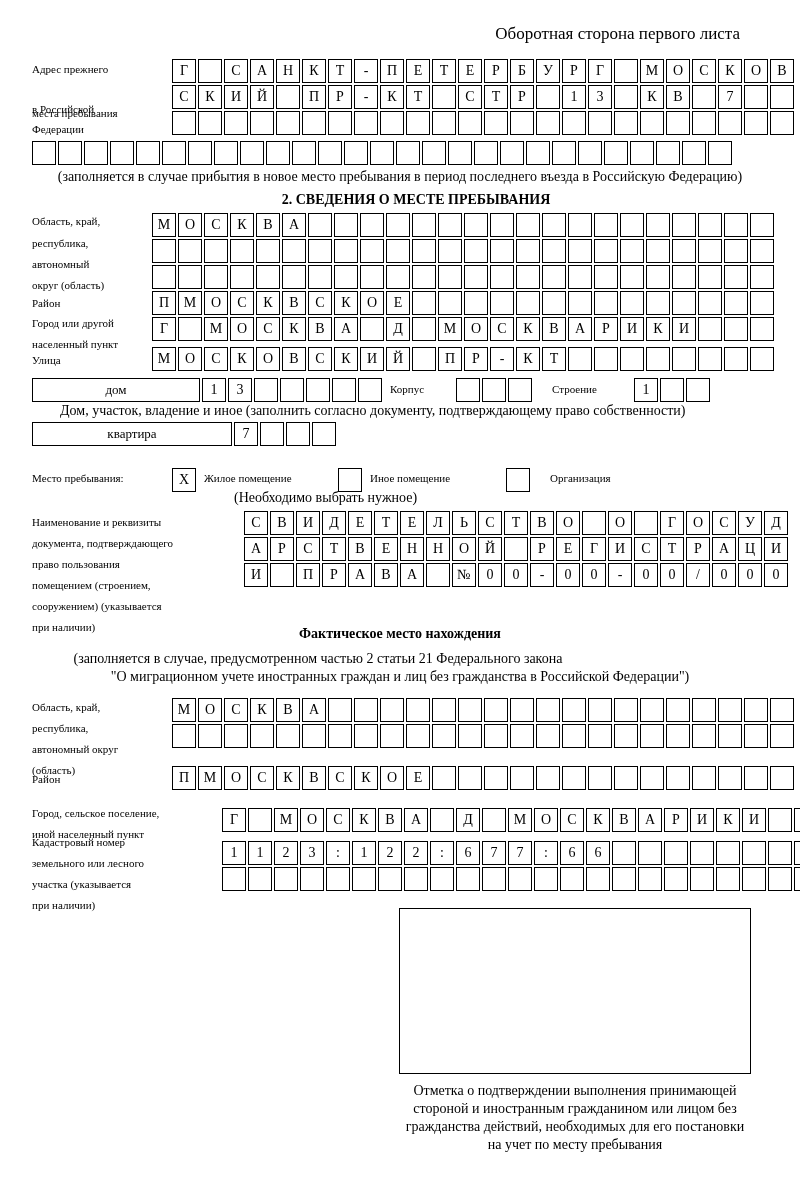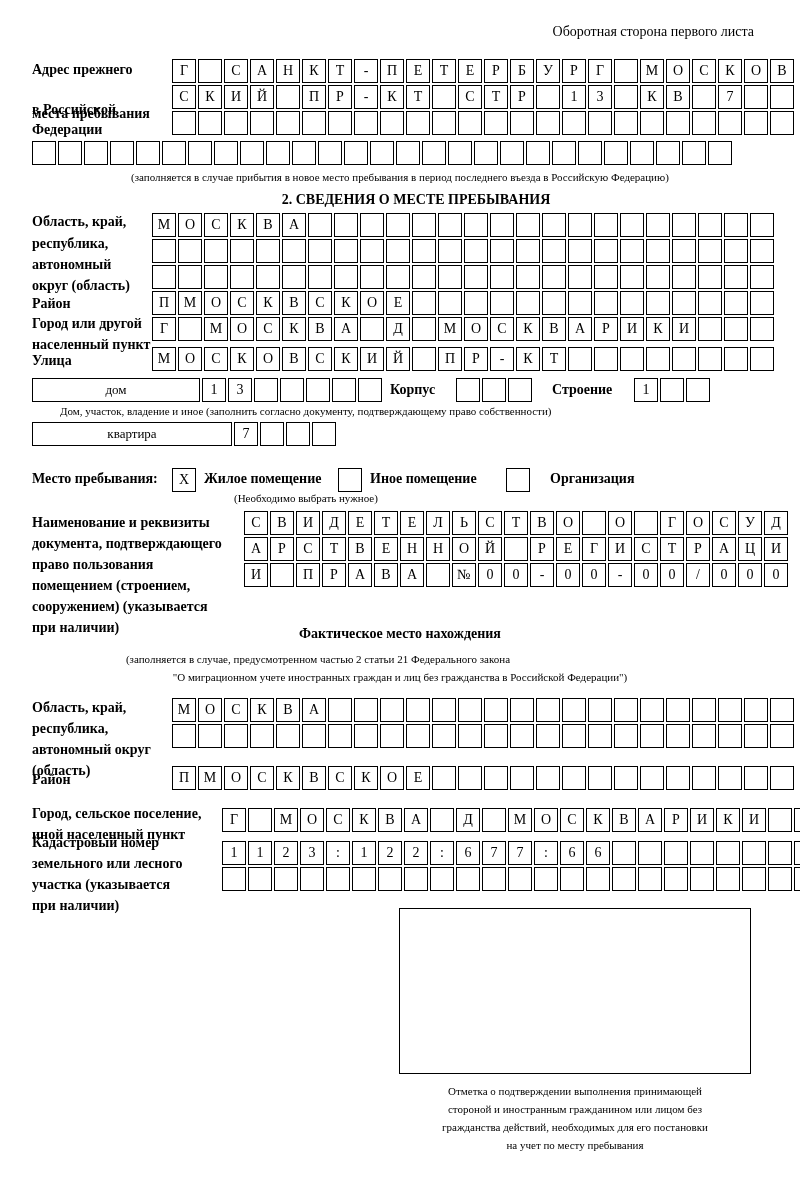--- a/index.html
+++ b/index.html
@@ -7,26 +7,26 @@
     width:800px;height:1180px;
     background:#ffffff;
     font-family:"Liberation Serif", serif;
     color:#000;
     position:relative;
     overflow:hidden;
   }
   .page{position:relative;width:800px;height:1180px;}
 
   .hdr-right{
-    position:absolute;right:46px;top:24px;
-    font-size:14px;
+    position:absolute;right:60px;top:24px;
+    font-size:17px;
   }
 
-  .lbl{font-size:14px;line-height:15px;font-weight:bold;}
-  .lbl-sm{font-size:11px;line-height:14px;}
+  .lbl{font-size:11px;line-height:15px;}
+  .lbl-sm{font-size:14px;line-height:14px;}
   .center{text-align:center;}
   .bold{font-weight:bold;}
 
   
   .row{position:absolute;display:flex;}
   .cell{
     width:24px;height:24px;
     border:1px solid #000;
     margin-right:2px;
     box-sizing:border-box;

